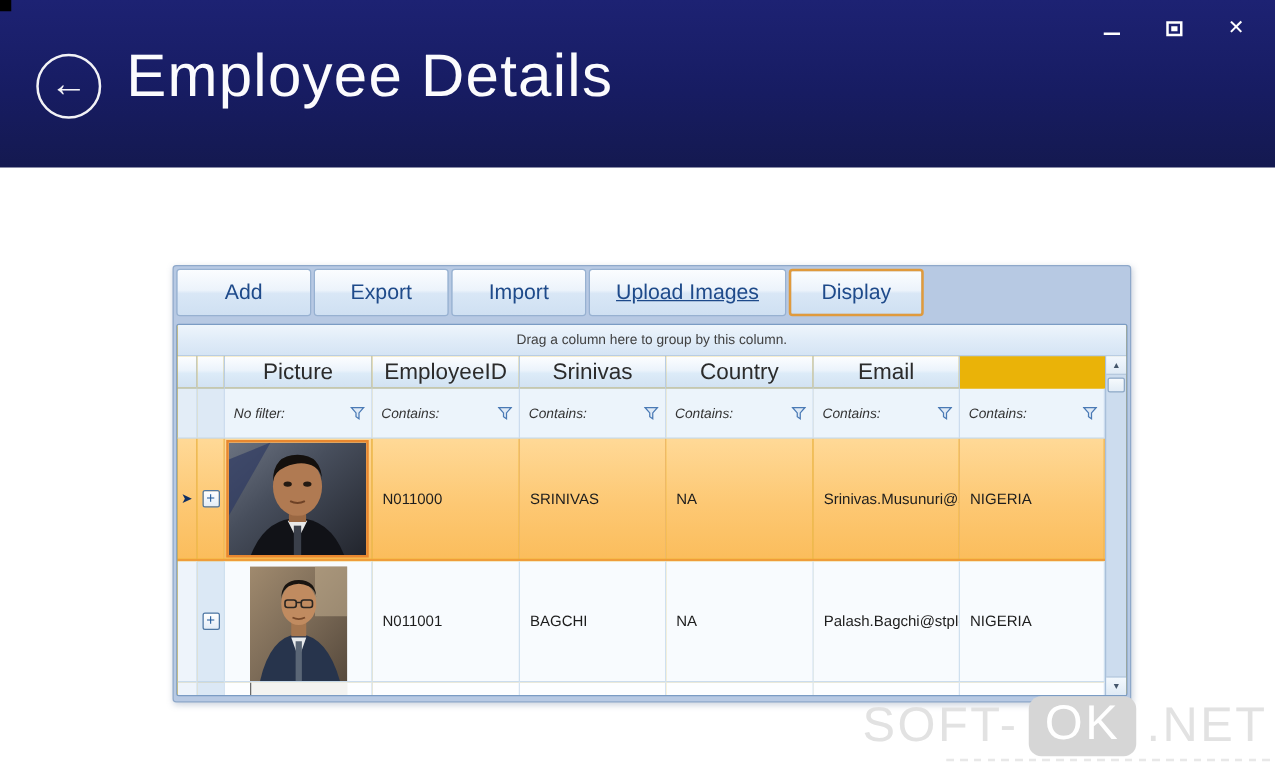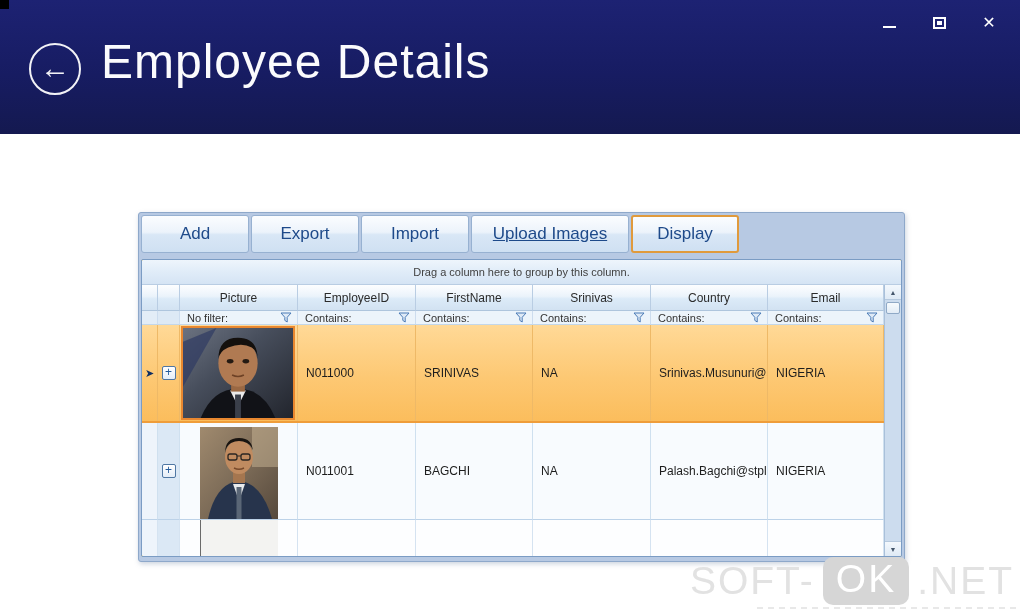--- a/index.html
+++ b/index.html
@@ -45,24 +45,24 @@
     border-bottom:1px solid #b9cde3; display:flex; align-items:center; justify-content:center;
     font-size:11px; color:#414141; cursor:default; }
 
   .grid-content { position:absolute; left:0; top:25px; right:17px; bottom:0; }
   .grid-row { display:grid; grid-template-columns:16px 22px 118px 118px 117px 118px 117px 1fr; width:100%; }
 
   
   .hdr-row { height:26px; }
   .hdr-cell { background:linear-gradient(180deg,#fdfeff 0%,#ebf3fb 45%,#dcebf8 55%,#d2e2f2 100%);
     border-right:1px solid #b9cde3; border-bottom:1px solid #aec5dd;
-    display:flex; align-items:center; justify-content:center; font-size:12px; color:#2b2b2b; cursor:pointer; }
-
-  
-  .flt-row { height:14px; }
+    display:flex; align-items:center; justify-content:center; font-size:18px; color:#2b2b2b; cursor:pointer; }
+
+  
+  .flt-row { height:40px;font-style:italic; }
   .flt-cell { background:#ecf4fb; border-right:1px solid #ccdcee; border-bottom:1px solid #c3d7ea;
     display:flex; align-items:center; font-size:11px; color:#333; padding:0 5px 0 7px; cursor:pointer; }
   .flt-tiny1 { background:#e3edf7; } .flt-tiny2 { background:#dde9f5; }
   .flt-label { flex:1; }
   .funnel { flex:none; }
 
   
   .row1 { height:98px; border-bottom:2px solid #ef9d3a; }
   .row1 .cell { background:linear-gradient(180deg,#ffd997 0%,#fdc873 55%,#fbbd5c 100%);
     border-right:1px solid #eeb967; }
@@ -148,21 +148,20 @@
 
       <div class="group-bar">Drag a column here to group by this column.</div>
 
       <div class="grid-content">
 
         <div class="grid-row hdr-row">
           <div class="hdr-cell"></div>
           <div class="hdr-cell"></div>
           <div class="hdr-cell">Picture</div>
           <div class="hdr-cell">EmployeeID</div>
-          <div class="hdr-cell">FirstName</div>
           <div class="hdr-cell">Srinivas</div>
           <div class="hdr-cell">Country</div>
           <div class="hdr-cell">Email</div>
         </div>
 
         <div class="grid-row flt-row">
           <div class="flt-cell flt-tiny1"></div>
           <div class="flt-cell flt-tiny2"></div>
 
           <div class="flt-cell">

